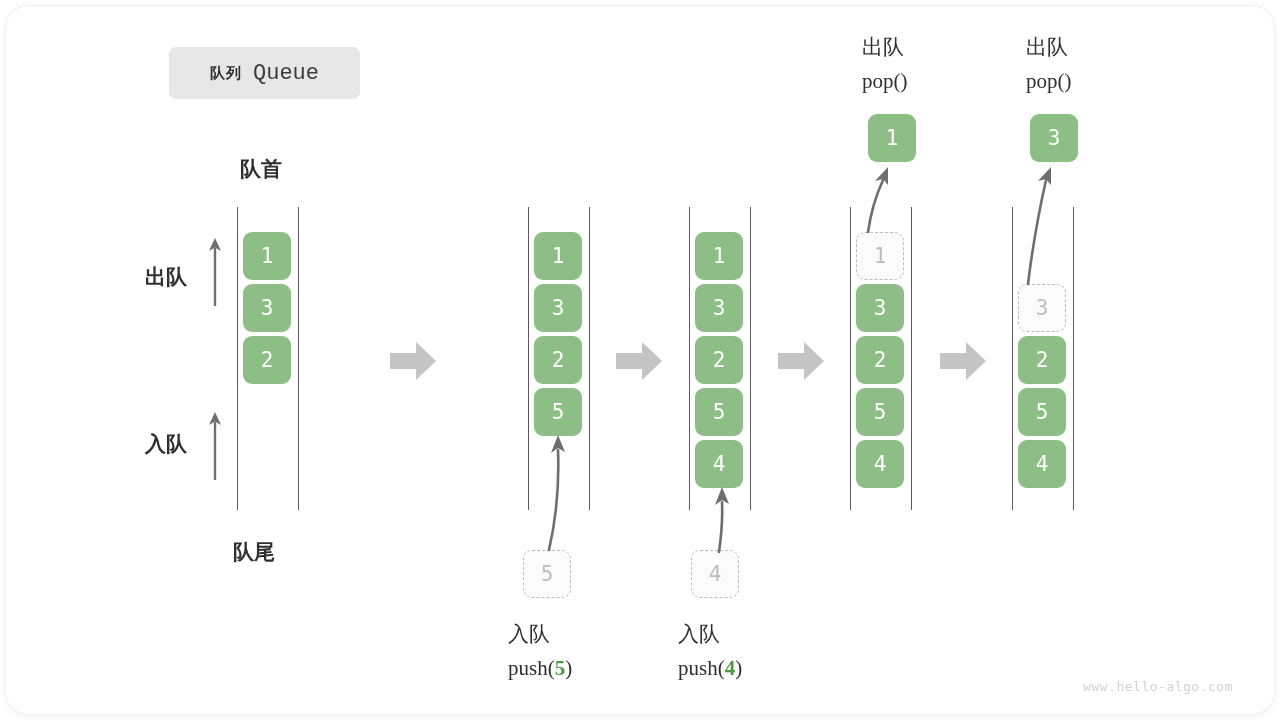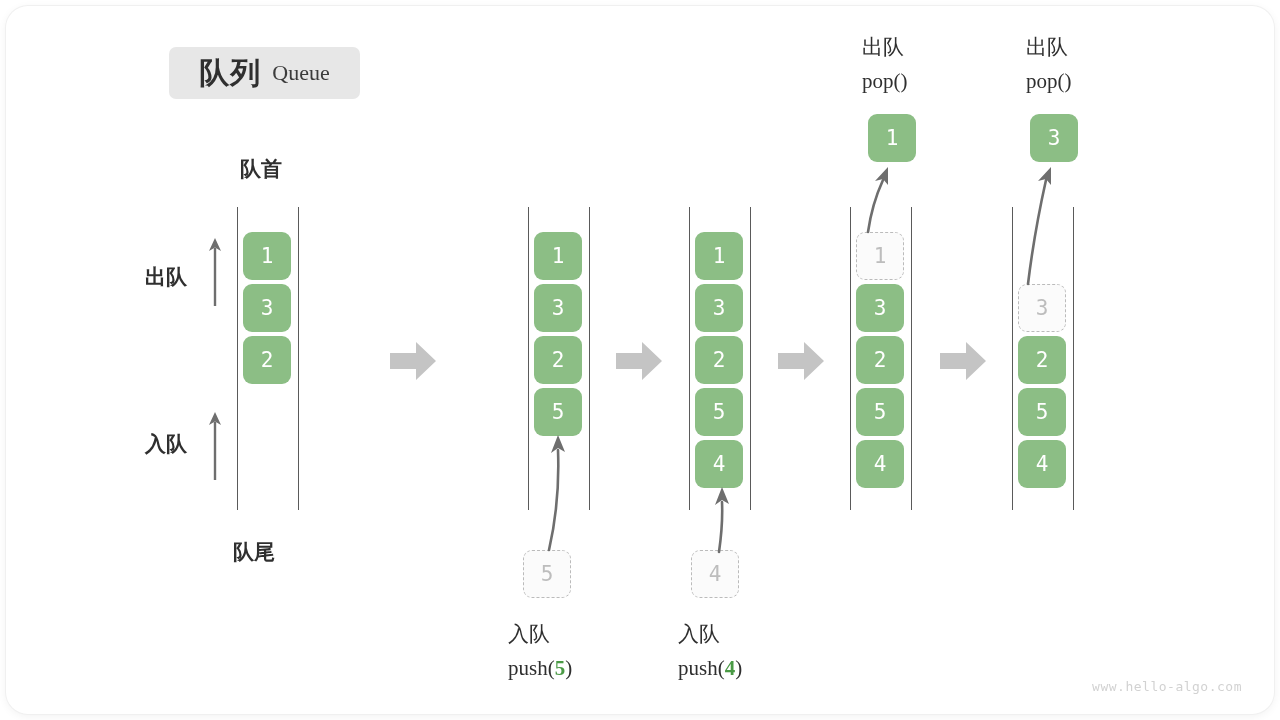--- a/index.html
+++ b/index.html
@@ -35,27 +35,27 @@
     width: 191px;
     height: 52px;
     background: #e7e7e7;
     border-radius: 7px;
     display: flex;
     align-items: center;
     justify-content: center;
     gap: 11px;
   }
   .title-cn {
-    font-size: 30px;
+    font-size: 15px;
     font-weight: bold;
     color: #2f2f2f;
     letter-spacing: 1px;
   }
   .title-en {
-    font-family: Liberation Serif, serif;
+    font-family: Liberation Mono, monospace;
     font-size: 22px;
     color: #3c3c3c;
   }
 
   
   .lbl {
     position: absolute;
     color: #2f2f2f;
     font-weight: bold;
     font-size: 21px;
@@ -146,21 +146,21 @@
     color: #2f2f2f;
     line-height: 34px;
   }
   .op-caption .code .num { color: #4a9a45; font-weight: bold; }
 
   .op-caption.top { text-align: left; }
 
   
   .watermark {
     position: absolute;
-    right: 38px;
+    right: 47px;
     bottom: 26px;
     font-family: "DejaVu Sans Mono", "Liberation Mono", monospace;
     font-size: 13px;
     color: #d2d2d2;
     letter-spacing: 0.5px;
   }
 </style>
 </head>
 <body>
 

